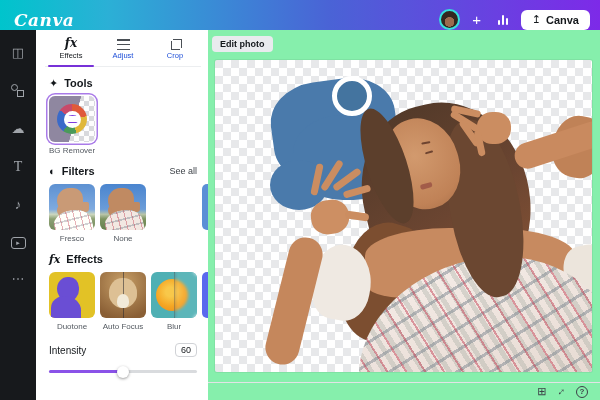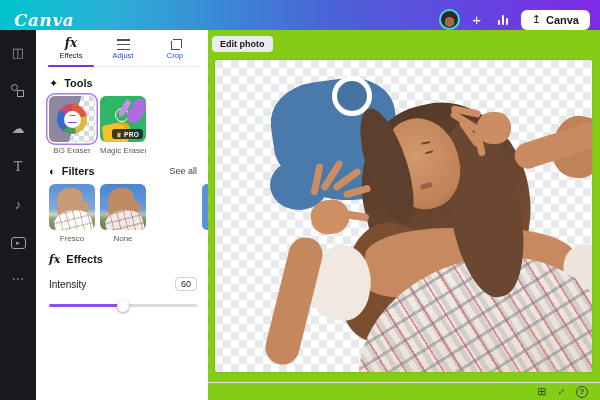--- a/index.html
+++ b/index.html
@@ -138,21 +138,21 @@
   .intensity-label { font-size:10px; color:#14181c; }
   .intensity-value { font-size:9px; border:1px solid #d0d2d6; border-radius:4px; padding:1px 5px;
     color:#14181c; cursor:text; }
   .slider { position:relative; height:12px; margin-top:8px; cursor:pointer; }
   .slider .track { position:absolute; left:0; right:0; top:5px; height:2.5px; background:#d9dbde; border-radius:2px; }
   .slider .fill { position:absolute; left:0; top:5px; height:2.5px; background:#8a52e8; border-radius:2px; }
   .slider .thumb-dot { position:absolute; right:-6px; top:-4.5px; width:12px; height:12px; background:#fff;
     border-radius:50%; box-shadow:0 1px 3px rgba(0,0,0,.4); }
 
   
-  .canvas-area { flex:1; background:#84cc16; position:relative;padding-left:30px; }
+  .canvas-area { flex:1; background:#86efac; position:relative;padding-left:30px; }
   .edit-photo-btn { position:absolute; left:4px; top:6px; background:#e9ebee; border:none;
     border-radius:4px; padding:3px 8px; font-size:9px; font-weight:700; color:#14181c; cursor:pointer; }
   .canvas { position:absolute; left:7px; top:30px; width:377px; height:312px; overflow:hidden;
     background-image:conic-gradient(#ffffff 25%,#e7e8ea 25% 50%,#ffffff 50% 75%,#e7e8ea 75%);
     background-size:16px 16px; box-shadow:0 0 0 1px rgba(0,0,0,.05); border-radius:2px; }
 
   .canvas * { position:absolute; }
   .blob-a { left:57px; top:20px; width:125px; height:100px; background:#4a7aab; border-radius:38%; transform:rotate(-8deg); }
   .blob-b { left:78px; top:55px; width:110px; height:85px; background:#4a7aab; border-radius:45%; }
   .blob-c { left:55px; top:100px; width:58px; height:50px; background:#4a7aab; border-radius:50%; }
@@ -266,31 +266,21 @@
       <span class="sec-icon">✦</span>
       <span class="sec-title">Tools</span>
     </div>
     <div class="card-row">
       <div class="card selected">
         <div class="thumb t-bgremover">
           <span class="color-ring">
               <i></i>
             </span>
         </div>
-        <div class="card-label">BG Eraser</div>
-      </div>
-      <div class="card">
-        <div class="thumb t-eraser">
-          <span class="era-ring"></span>
-          <span class="badge">
-              <span class="crown">♛</span>
-              <span>PRO</span>
-            </span>
-        </div>
-        <div class="card-label">Magic Eraser</div>
+        <div class="card-label">BG Remover</div>
       </div>
     </div>
 
     <div class="sec-head">
       <span class="sec-icon">◐</span>
       <span class="sec-title">Filters</span>
       <span class="see-all">See all</span>
     </div>
     <div class="card-row">
       <div class="card">
@@ -300,20 +290,39 @@
       <div class="card">
         <div class="thumb mini-photo"></div>
         <div class="card-label">None</div>
       </div>
       <div class="sliver" style="background:#5b8fd6;"></div>
     </div>
 
     <div class="sec-head">
       <span class="sec-icon fx-glyph">fx</span>
       <span class="sec-title">Effects</span>
+    </div>
+    <div class="card-row">
+      <div class="card">
+        <div class="thumb t-duotone"></div>
+        <div class="card-label">Duotone</div>
+      </div>
+      <div class="card">
+        <div class="thumb t-autofocus">
+          <span class="split-line"></span>
+        </div>
+        <div class="card-label">Auto Focus</div>
+      </div>
+      <div class="card">
+        <div class="thumb t-blur">
+          <span class="split-line"></span>
+        </div>
+        <div class="card-label">Blur</div>
+      </div>
+      <div class="sliver" style="background:#5a68ee;"></div>
     </div>
 
     <div class="intensity-row">
       <span class="intensity-label">Intensity</span>
       <span class="intensity-value">60</span>
     </div>
     <div class="slider">
       <div class="track"></div>
       <div class="fill" style="width:50%">
         <div class="thumb-dot"></div>

